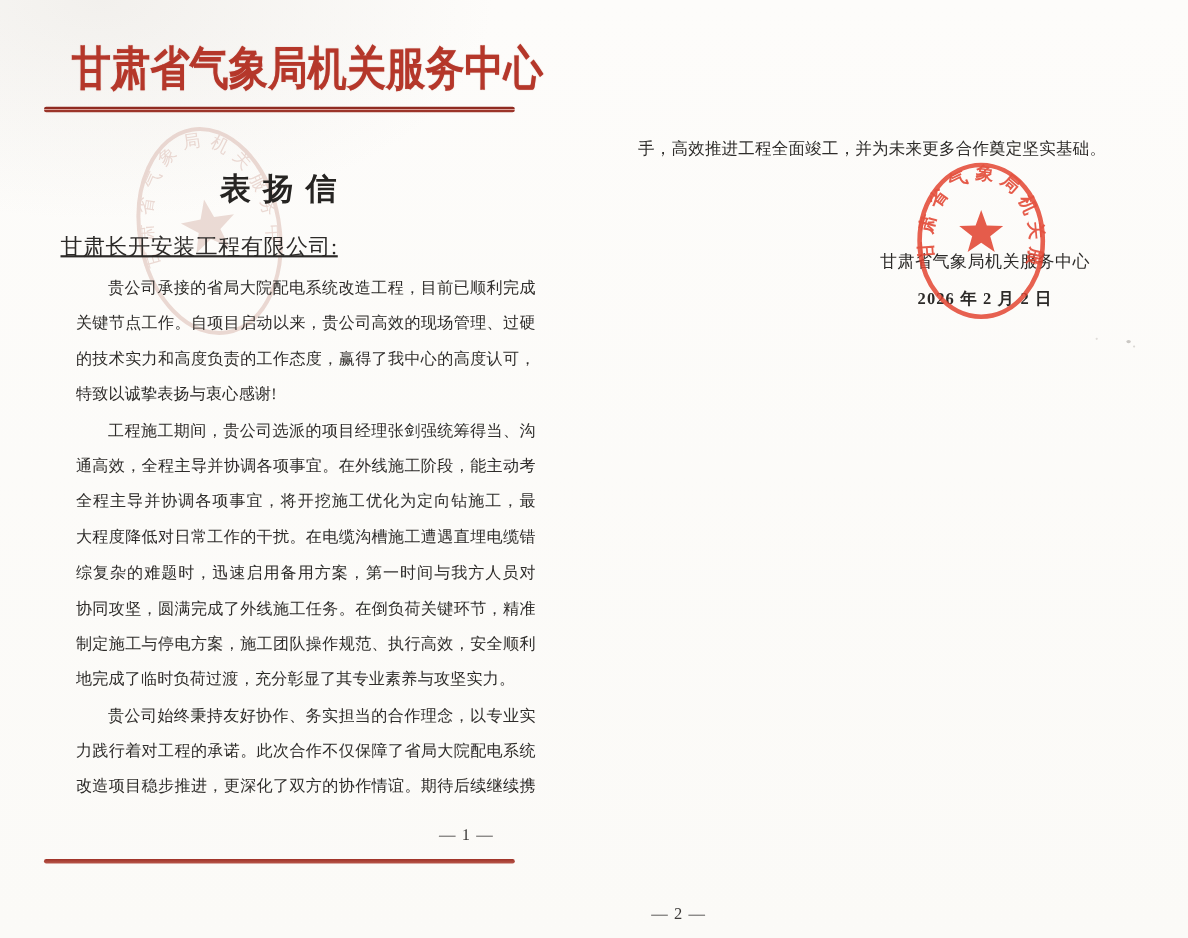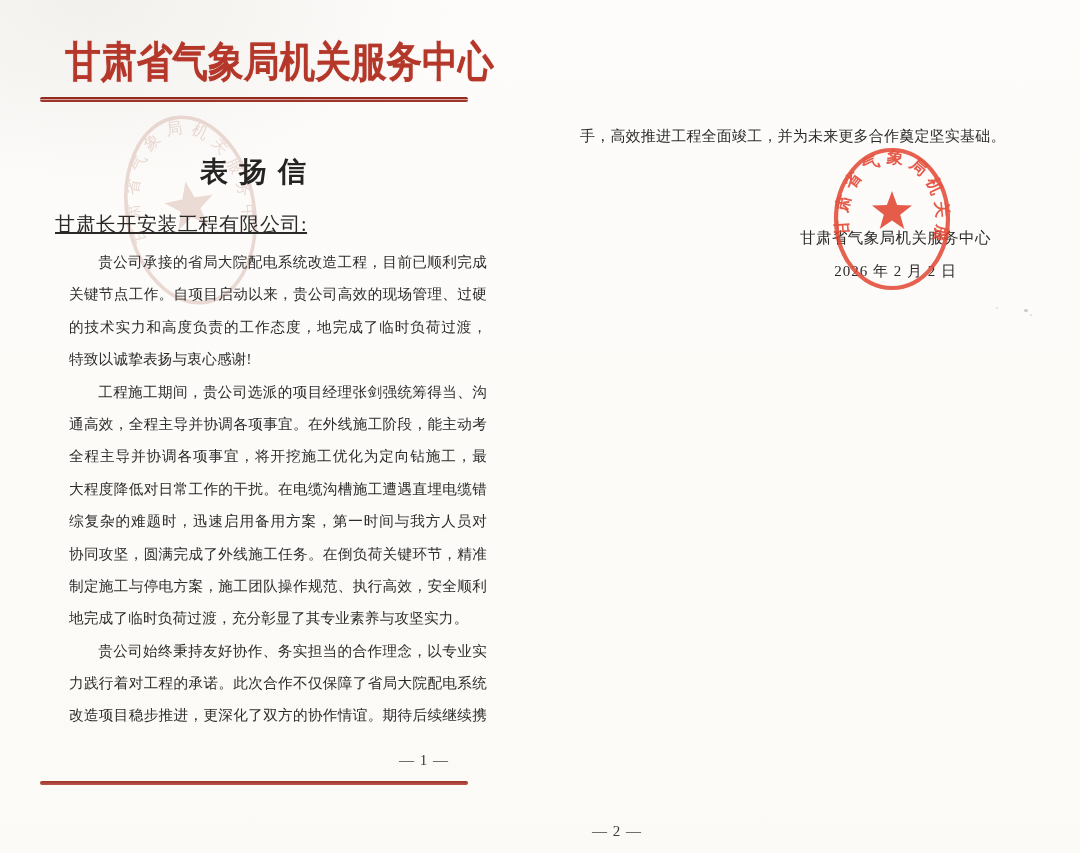--- a/index.html
+++ b/index.html
@@ -63,21 +63,21 @@
     background:linear-gradient(to bottom,#a03328,#b8574b);
     border-radius:2px;
   }
   
   .continuation{
     position:absolute;left:580px;top:100px;width:440px;
     font-size:15px;line-height:26px;color:#2e2c2a;letter-spacing:.2px;white-space:nowrap;margin-top:23px;
   }
   .sign-block{position:absolute;left:793px;top:228px;width:205px;text-align:center;z-index:1;}
   .sign-org{font-size:15.5px;color:#2c2a28;letter-spacing:.4px;white-space:nowrap;}
-  .sign-date{margin-top:13px;font-size:15px;color:#2c2a28;letter-spacing:1px;white-space:nowrap;}
+  .sign-date{margin-top:13px;font-size:15px;color:#2c2a28;letter-spacing:1px;white-space:nowrap;font-weight:bold;}
   .seal{
     position:absolute;left:827px;top:146px;width:130px;height:150px;
     z-index:2;opacity:.9;pointer-events:none;
     filter:blur(.2px);
   }
   .pn2{left:572px;top:823px;width:90px;}
   .speck{position:absolute;border-radius:50%;background:#9a968f;opacity:.5;}
   .sp1{left:1024px;top:309px;width:4px;height:3px;}
   .sp2{left:1030px;top:314px;width:2px;height:2px;opacity:.35;}
   .sp3{left:996px;top:307px;width:2px;height:2px;opacity:.3;}
@@ -100,21 +100,21 @@
         <textPath href="#wmArc" startOffset="3">甘肃省气象局机关服务中心</textPath>
       </text>
     </svg>
 
     <div class="letter-title">表 扬 信</div>
     <div class="salutation">甘肃长开安装工程有限公司:</div>
 
     <div class="body-block">
       <div class="bline j first">贵公司承接的省局大院配电系统改造工程，目前已顺利完成</div>
       <div class="bline j">关键节点工作。自项目启动以来，贵公司高效的现场管理、过硬</div>
-      <div class="bline j">的技术实力和高度负责的工作态度，地完成了临时负荷过渡，</div>
+      <div class="bline j">的技术实力和高度负责的工作态度，赢得了我中心的高度认可，</div>
       <div class="bline">特致以诚挚表扬与衷心感谢!</div>
 
       <div class="bline j first">工程施工期间，贵公司选派的项目经理张剑强统筹得当、沟</div>
       <div class="bline j">通高效，全程主导并协调各项事宜。在外线施工阶段，能主动考</div>
       <div class="bline j">全程主导并协调各项事宜，将开挖施工优化为定向钻施工，最</div>
       <div class="bline j">大程度降低对日常工作的干扰。在电缆沟槽施工遭遇直埋电缆错</div>
       <div class="bline j">综复杂的难题时，迅速启用备用方案，第一时间与我方人员对接，</div>
       <div class="bline j">协同攻坚，圆满完成了外线施工任务。在倒负荷关键环节，精准</div>
       <div class="bline j">制定施工与停电方案，施工团队操作规范、执行高效，安全顺利</div>
       <div class="bline">地完成了临时负荷过渡，充分彰显了其专业素养与攻坚实力。</div>

